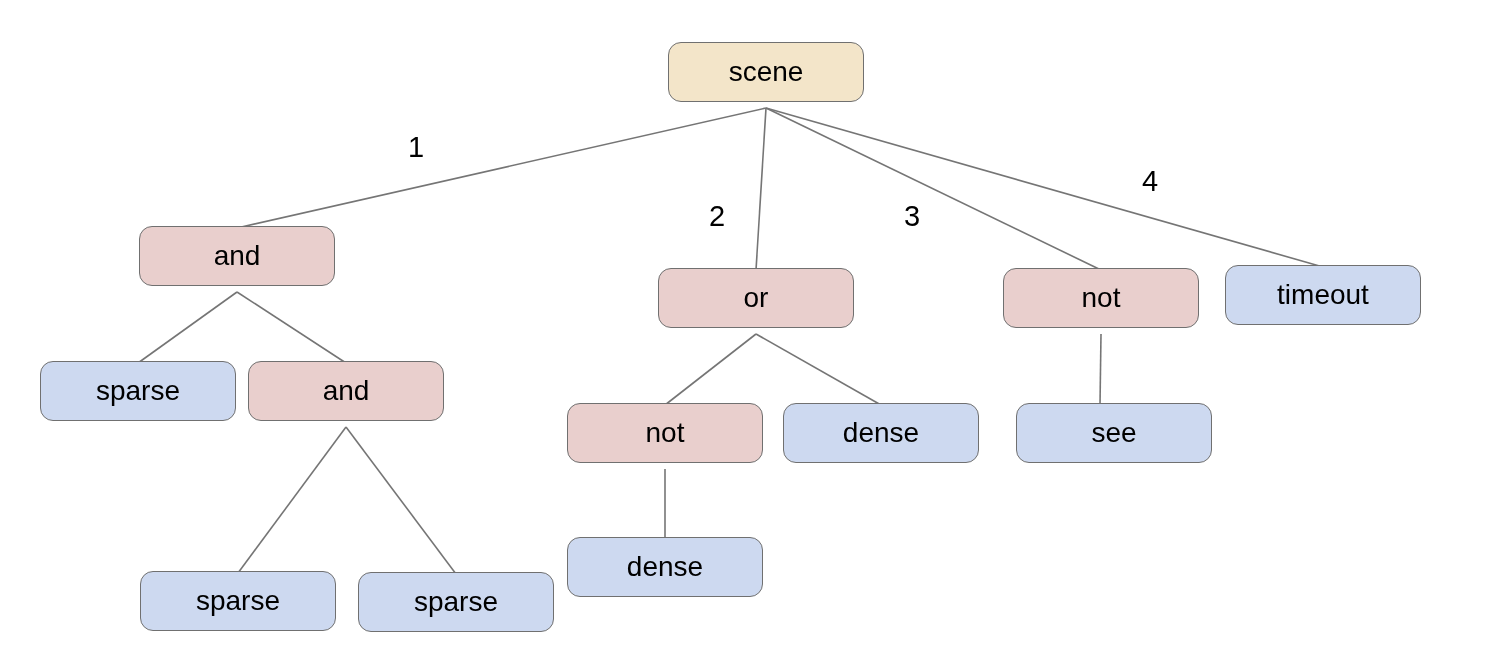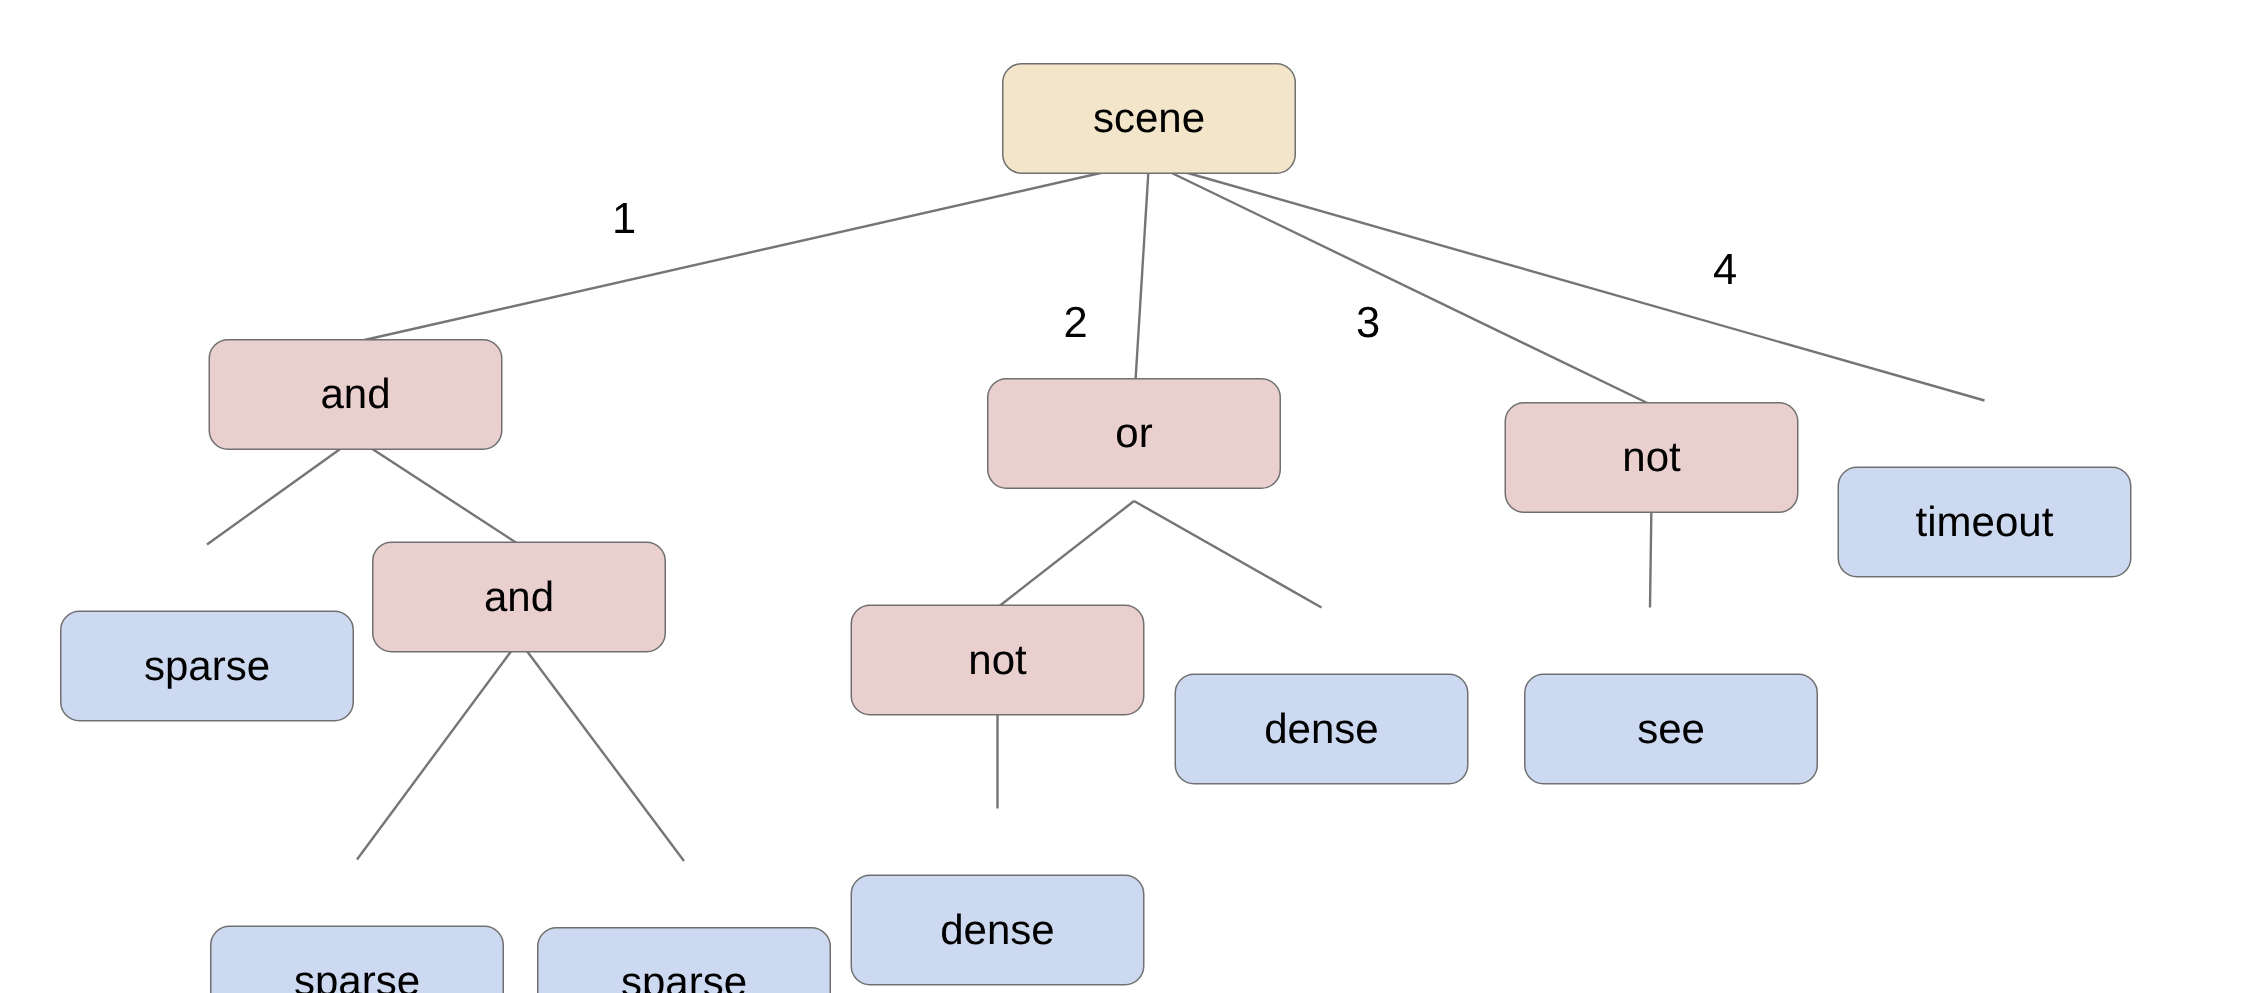--- a/index.html
+++ b/index.html
@@ -20,34 +20,34 @@
     left: 0;
     top: 0;
   }
   .edges line {
     stroke: var(--edge-line, #757575);
     stroke-width: 1.6;
   }
   .node {
     position: absolute;
     width: 196px;
-    height: 74px;
+    height: 60px;
     box-sizing: border-box;
     border: 1.6px solid var(--node-border, #707070);
     border-radius: 13px;
     display: flex;
     align-items: center;
     justify-content: center;
     font-size: 28px;
     color: var(--text, #000000);
     line-height: 1;
   }
   .node.root     { background: var(--root-fill, #f3e5c9); }
   .node.operator { background: var(--operator-fill, #e9cfcd); }
-  .node.leaf     { background: var(--leaf-fill, #cdd9f0); margin-top: 46px; }
+  .node.leaf     { background: var(--leaf-fill, #cdd9f0); }
   .edge-label {
     position: absolute;
     transform: translate(-50%, -50%);
     font-size: 29px;
     color: var(--text, #000000);
     line-height: 1;
   }
 </style>
 </head>
 <body>
@@ -69,21 +69,21 @@
     <line x1="1101" y1="334" x2="1100" y2="405"></line>
   </svg>
 
   <span class="edge-label" style="left:416px; top:147px">1</span>
   <span class="edge-label" style="left:717px; top:216px">2</span>
   <span class="edge-label" style="left:912px; top:216px">3</span>
   <span class="edge-label" style="left:1150px; top:181px">4</span>
 
   <div class="node root" style="left:668px;  top:42px">scene</div>
   <div class="node operator" style="left:139px;  top:226px">and</div>
-  <div class="node operator" style="left:658px;  top:252px">or</div>
+  <div class="node operator" style="left:658px;  top:268px">or</div>
   <div class="node operator" style="left:1003px; top:268px">not</div>
   <div class="node leaf" style="left:1225px; top:265px">timeout</div>
   <div class="node leaf" style="left:40px;   top:361px">sparse</div>
   <div class="node operator" style="left:248px;  top:361px">and</div>
   <div class="node operator" style="left:567px;  top:403px">not</div>
   <div class="node leaf" style="left:783px;  top:403px">dense</div>
   <div class="node leaf" style="left:1016px; top:403px">see</div>
   <div class="node leaf" style="left:140px;  top:571px">sparse</div>
   <div class="node leaf" style="left:358px;  top:572px">sparse</div>
   <div class="node leaf" style="left:567px;  top:537px">dense</div>

